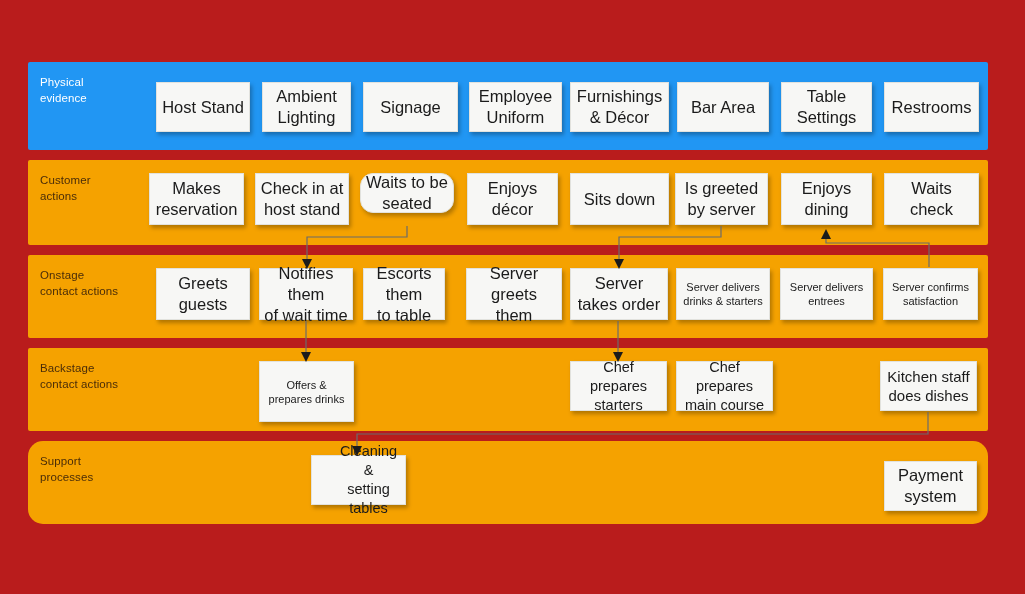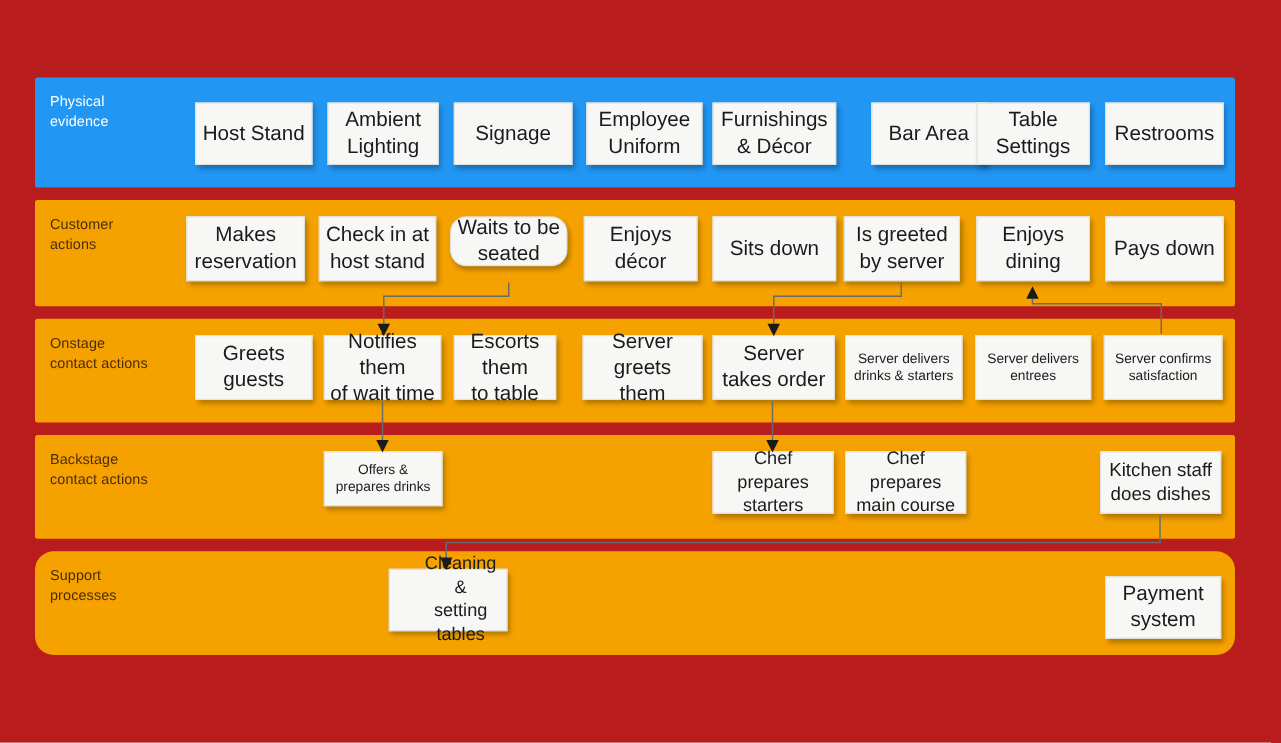--- a/index.html
+++ b/index.html
@@ -90,21 +90,21 @@
       <span>Signage</span>
     </div>
   <div class="node big" style="left:469px;top:82px;width:93px;height:50px;">
       <span>Employee
 Uniform</span>
     </div>
   <div class="node big" style="left:570px;top:82px;width:99px;height:50px;">
       <span>Furnishings
 &amp; Décor</span>
     </div>
-  <div class="node big" style="left:697px;top:82px;width:92px;height:50px;">
+  <div class="node big" style="left:677px;top:82px;width:92px;height:50px;">
       <span>Bar Area</span>
     </div>
   <div class="node big" style="left:781px;top:82px;width:91px;height:50px;">
       <span>Table
 Settings</span>
     </div>
   <div class="node big" style="left:884px;top:82px;width:95px;height:50px;">
       <span>Restrooms</span>
     </div>
 
@@ -133,21 +133,21 @@
     </div>
   <div class="node big" style="left:675px;top:173px;width:93px;height:52px;">
       <span>Is greeted
 by server</span>
     </div>
   <div class="node big" style="left:781px;top:173px;width:91px;height:52px;">
       <span>Enjoys
 dining</span>
     </div>
   <div class="node big" style="left:884px;top:173px;width:95px;height:52px;">
-      <span>Pays down</span>
+      <span>Waits check</span>
     </div>
 
   <div class="band orange" style="top:255px;height:83px;">
     <div class="band-label">Onstage
 contact actions</div>
   </div>
   <div class="node big" style="left:156px;top:268px;width:94px;height:52px;">
       <span>Greets
 guests</span>
     </div>
@@ -177,21 +177,21 @@
     </div>
   <div class="node small" style="left:883px;top:268px;width:95px;height:52px;">
       <span>Server confirms
 satisfaction</span>
     </div>
 
   <div class="band orange" style="top:348px;height:83px;">
     <div class="band-label">Backstage
 contact actions</div>
   </div>
-  <div class="node small" style="left:259px;top:361px;width:95px;height:44px;">
+  <div class="node small" style="left:259px;top:361px;width:95px;height:61px;">
       <span>Offers &amp;
 prepares drinks</span>
     </div>
   <div class="node big" style="left:570px;top:361px;width:97px;height:50px;">
       <span style="font-size:14.5px;line-height:19px;">Chef prepares
 starters</span>
     </div>
   <div class="node big" style="left:676px;top:361px;width:97px;height:50px;">
       <span style="font-size:14.5px;line-height:19px;">Chef prepares
 main course</span>

